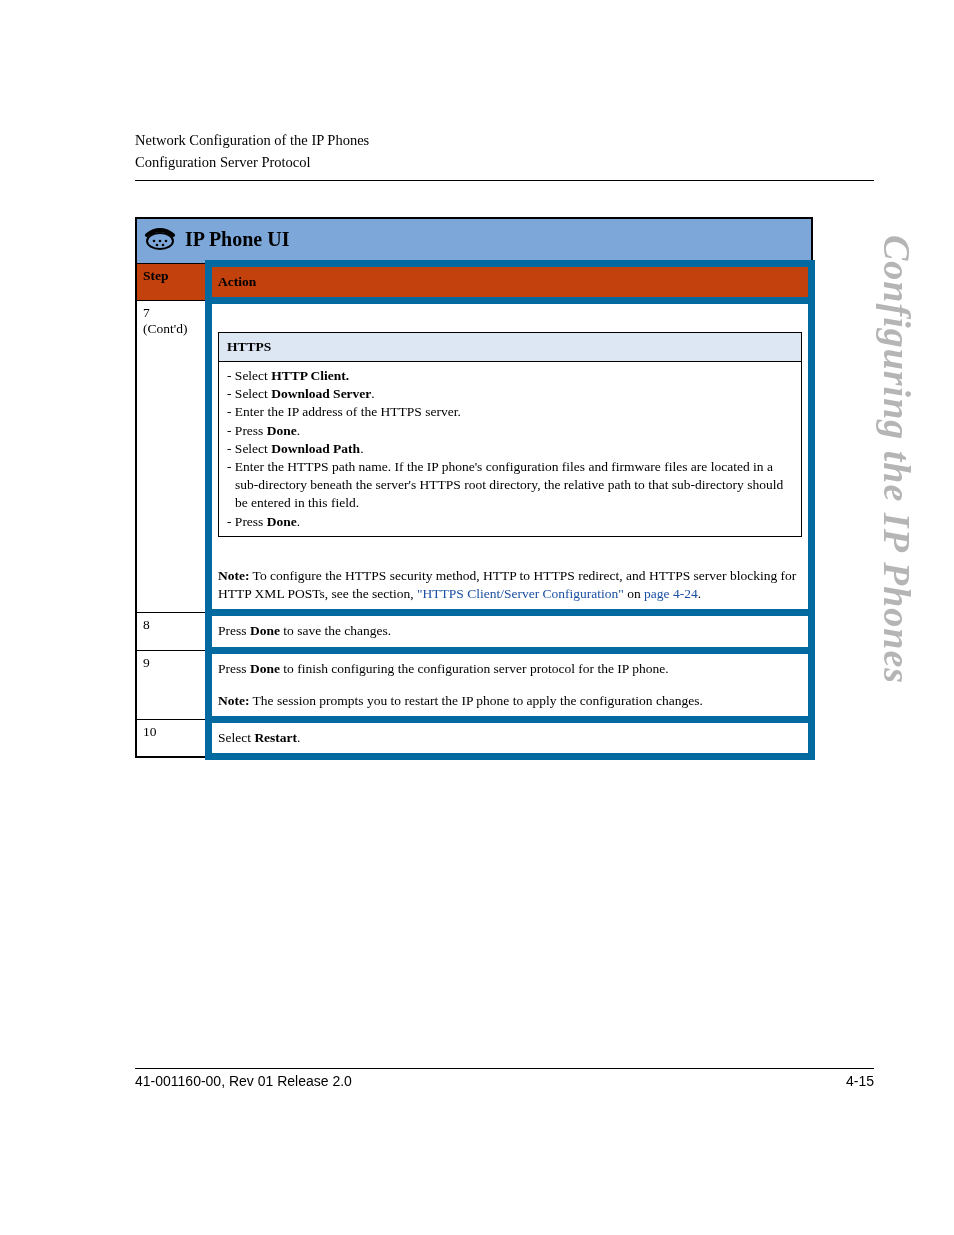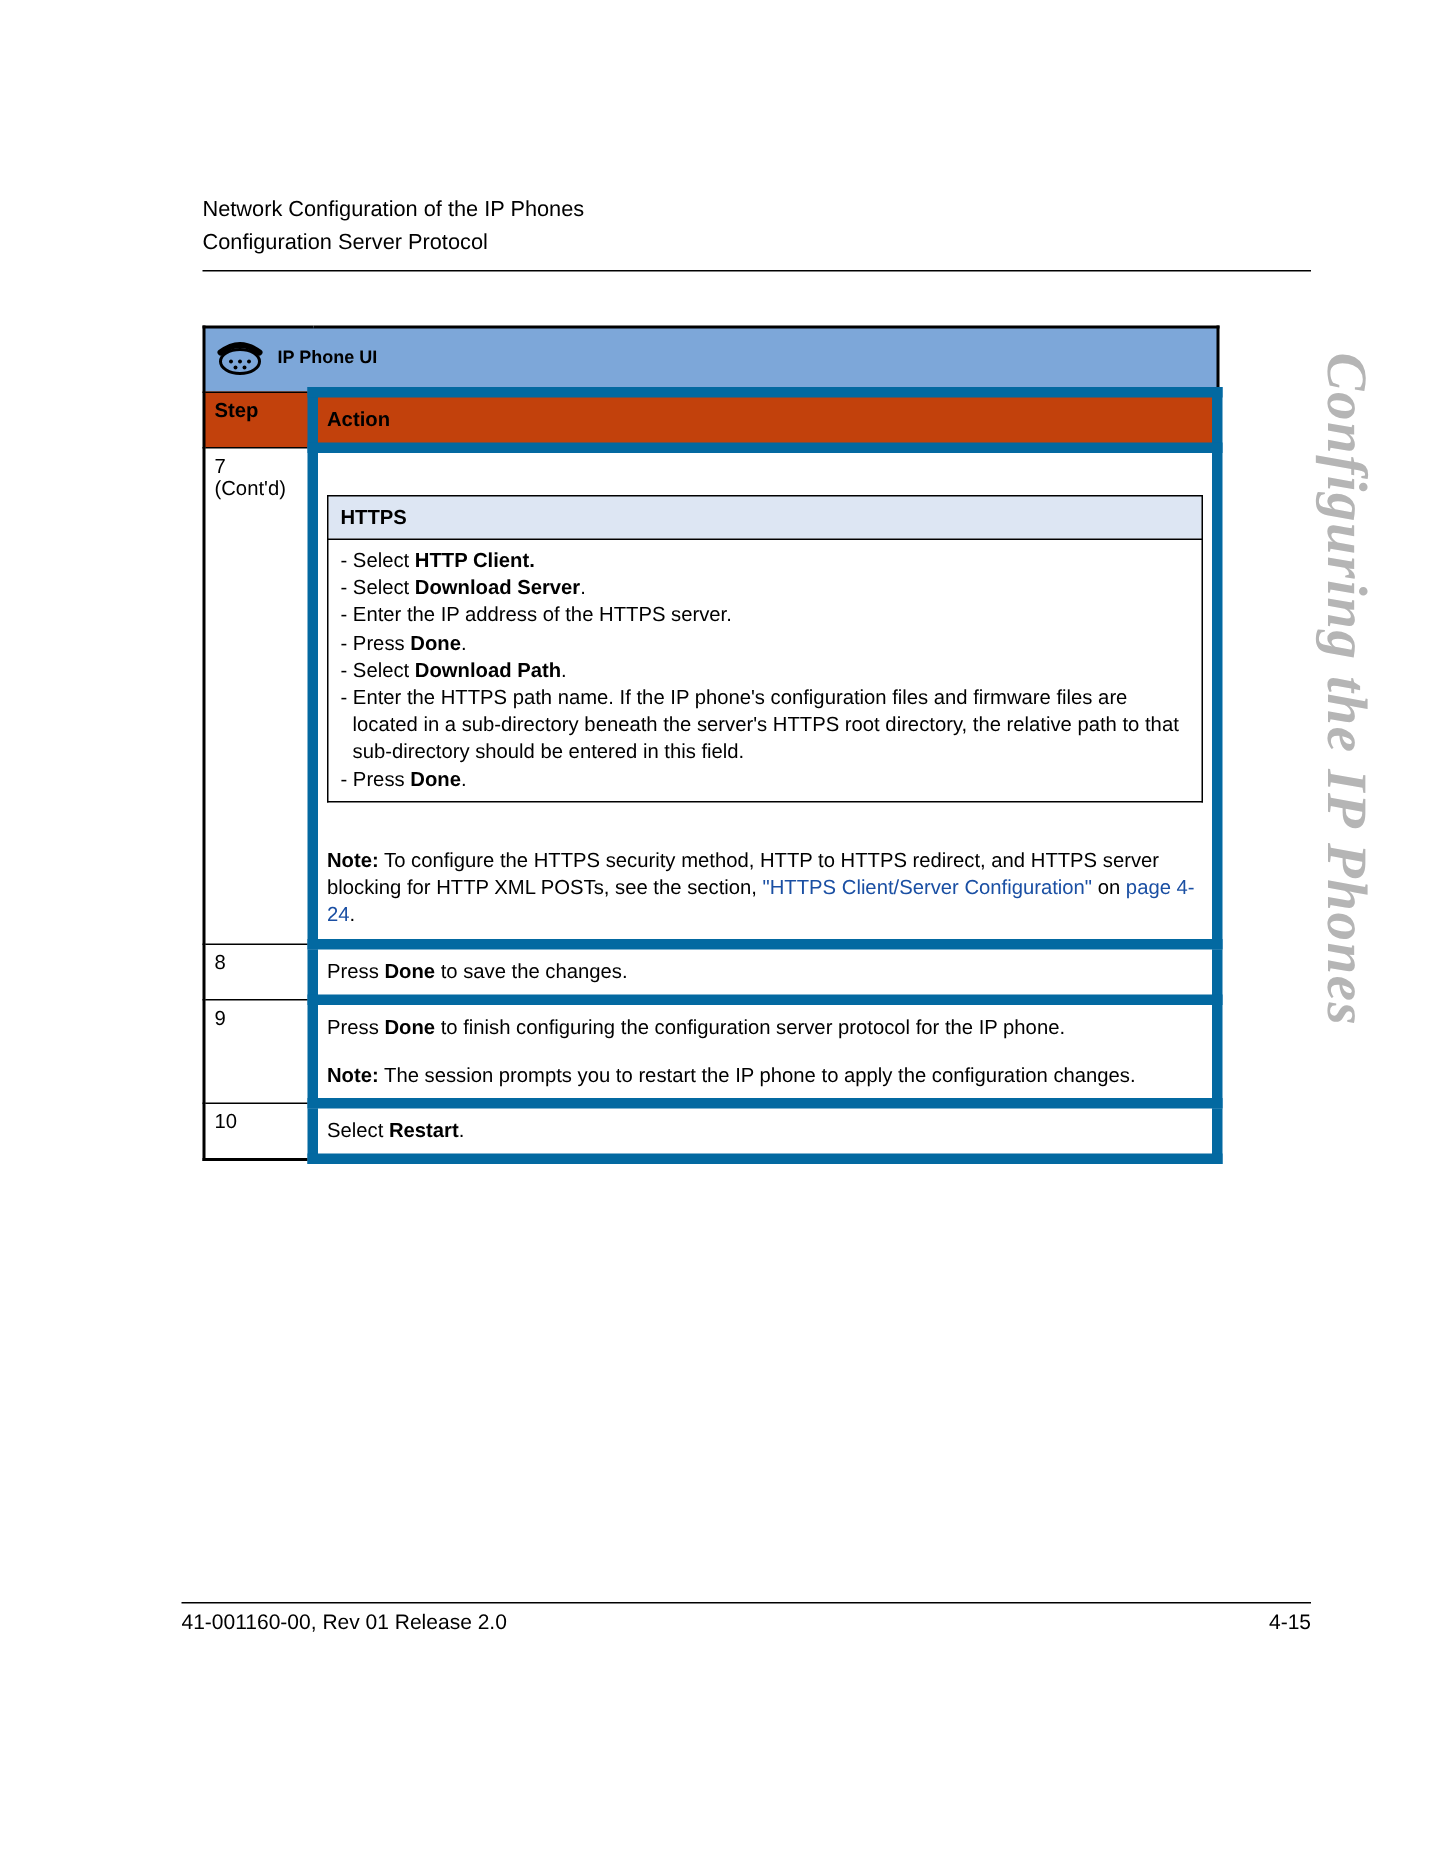--- a/index.html
+++ b/index.html
@@ -8,20 +8,21 @@
     font-family: Arial, Helvetica, sans-serif;
     background: #fff;
     width: 954px;
     height: 1235px;
     position: relative;
     color: #000;
   }
   .page {
     padding: 130px 80px 0 135px;
     position: relative;
+    font-family: Liberation Serif, serif;
   }
   .header-block {
     font-size: 14.5px;
     line-height: 1.5;
   }
   .header-rule {
     border: none;
     border-top: 1.5px solid #000;
     margin: 6px 0 0 0;
   }
@@ -38,21 +39,21 @@
     padding: 0;
   }
   .title-cell {
     display: flex;
     align-items: center;
     gap: 8px;
     padding: 4px 6px;
   }
   .title-cell span {
     font-weight: bold;
-    font-size: 12px;
+    font-size: 20px;
     color: #000;
   }
   .phone-icon {
     display: inline-block;
   }
   .head-row td {
     background: #c2410c;
     border: 1px solid #000;
     font-weight: bold;
     padding: 4px 6px;
@@ -102,21 +103,21 @@
     writing-mode: vertical-rl;
     font-family: "Times New Roman", Times, serif;
     font-style: italic;
     font-weight: bold;
     font-size: 38px;
     color: #b5b5b5;
     letter-spacing: 1px;
   }
   .footer {
     position: absolute;
-    left: 121px;
+    left: 135px;
     right: 80px;
     top: 1068px;
   }
   .footer-rule {
     border: none;
     border-top: 1.5px solid #000;
     margin: 0 0 4px 0;
   }
   .footer-line {
     display: flex;

